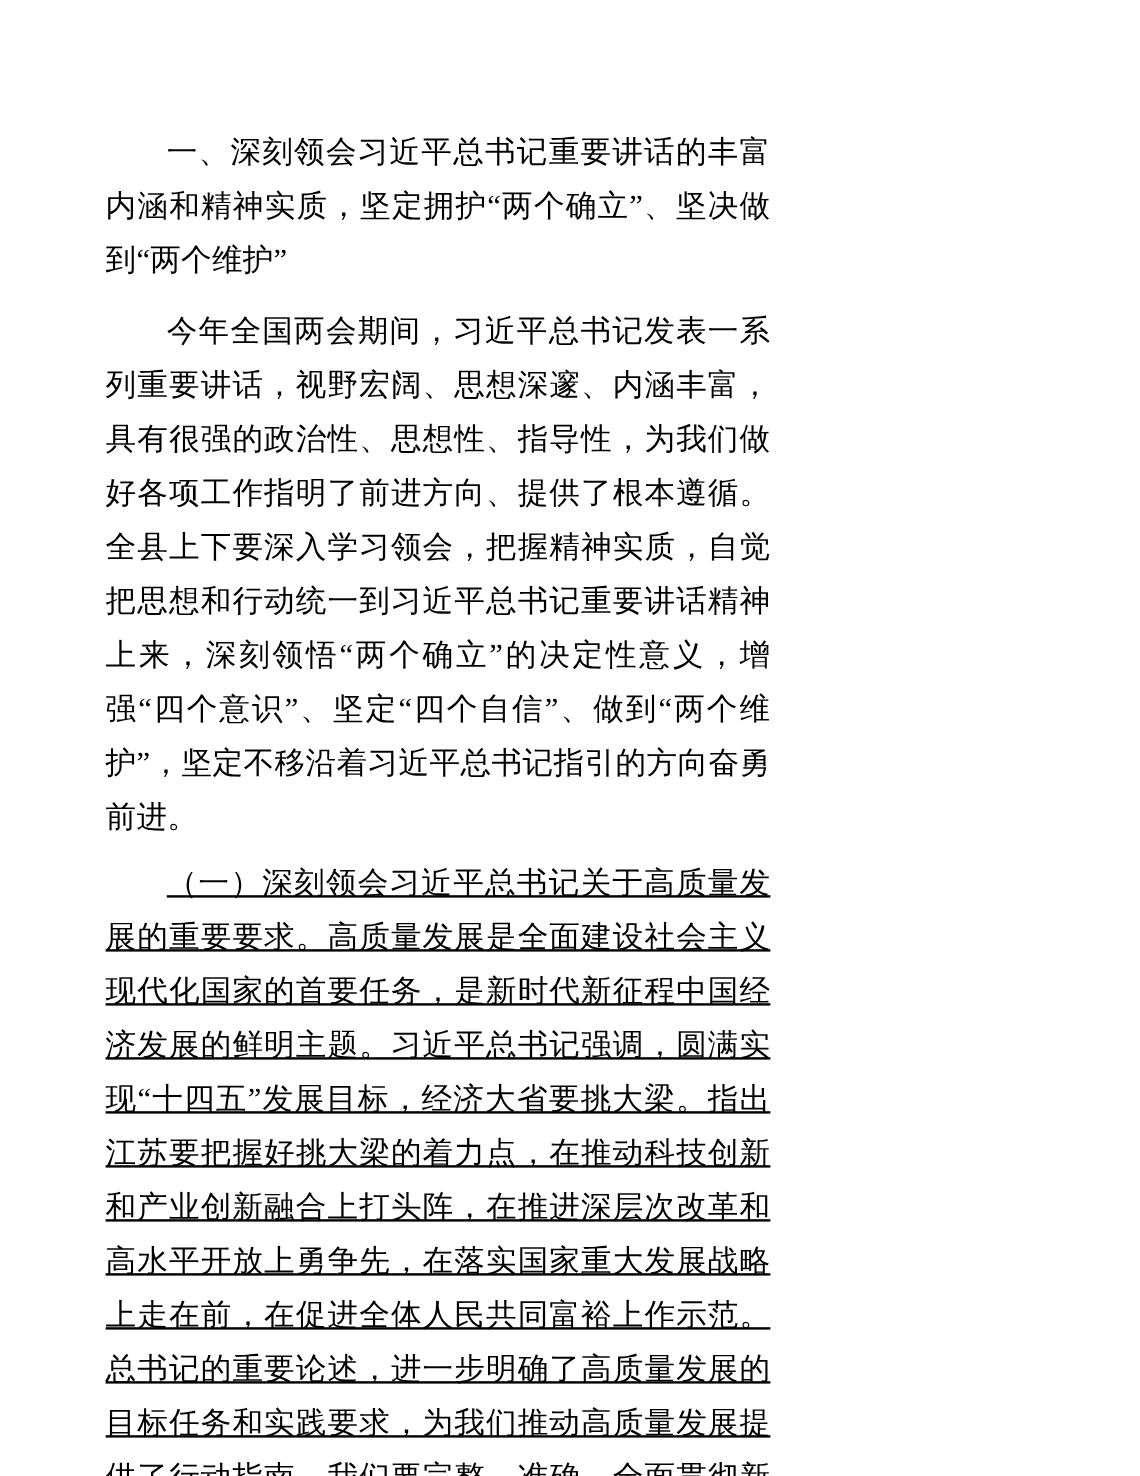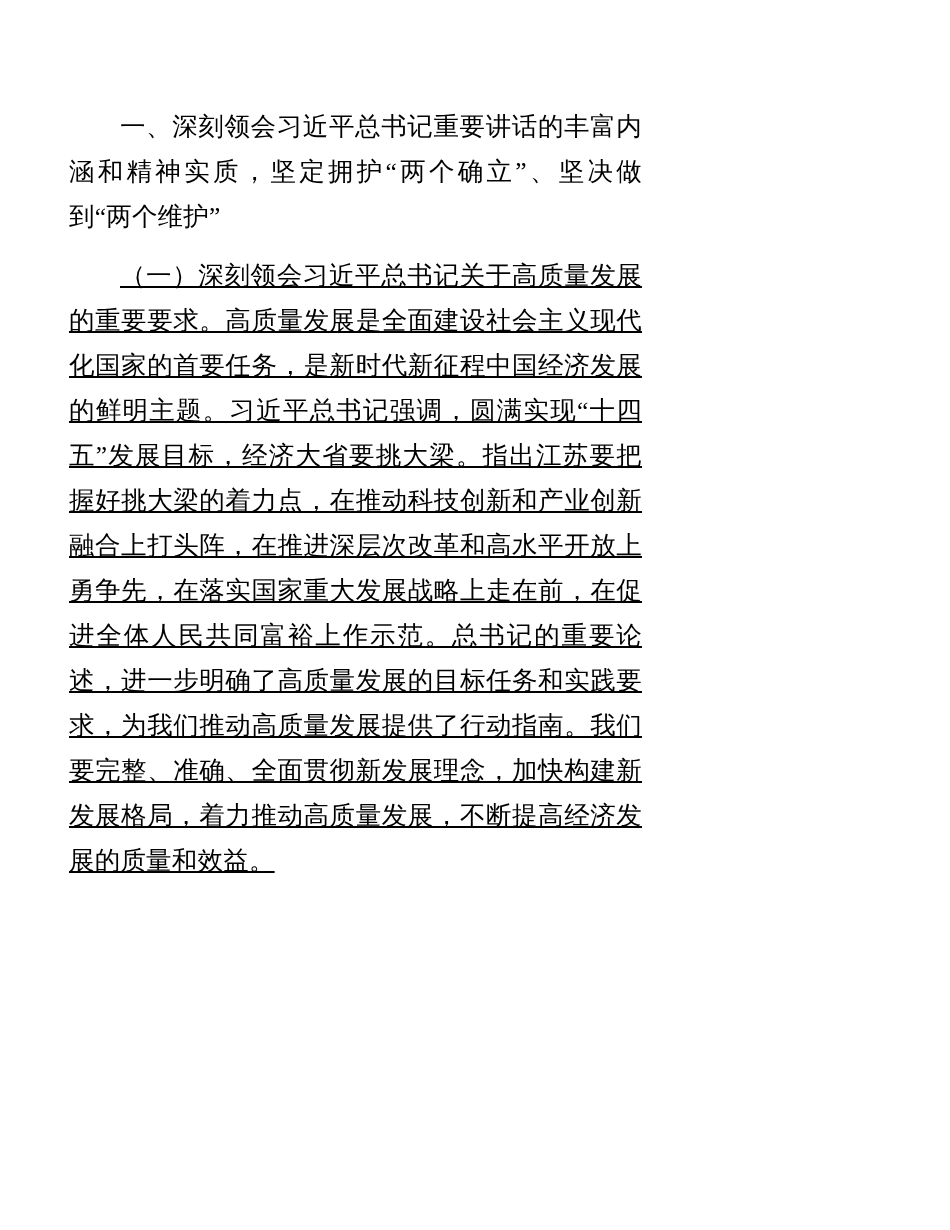--- a/index.html
+++ b/index.html
@@ -12,21 +12,21 @@
     height: 1230px;
     font-family: "Liberation Serif", "DejaVu Serif", serif;
     color: #000000;
     overflow: hidden;
   }
   .page {
     position: relative;
     width: 770px;
     height: 1230px;
     box-sizing: border-box;
-    padding: 104px 128px 60px 69px;
+    padding: 104px 128px 60px 88px;
     background: #ffffff;
   }
   .doc-body {
     font-size: 25.5px;
     line-height: 45px;
     text-align: justify;
     text-justify: inter-ideograph;
     letter-spacing: 0.2px;
   }
   p.para {
@@ -42,15 +42,16 @@
     margin-bottom: 0;
     text-decoration: underline;
   }
 </style>
 </head>
 <body>
 
 <div class="page">
   <div class="doc-body">
     <p class="heading">一、深刻领会习近平总书记重要讲话的丰富内涵和精神实质，坚定拥护“两个确立”、坚决做到“两个维护”</p>
+    <p class="para">今年全国两会期间，习近平总书记发表一系列重要讲话，视野宏阔、思想深邃、内涵丰富，具有很强的政治性、思想性、指导性，为我们做好各项工作指明了前进方向、提供了根本遵循。全县上下要深入学习领会，把握精神实质，自觉把思想和行动统一到习近平总书记重要讲话精神上来，深刻领悟“两个确立”的决定性意义，增强“四个意识”、坚定“四个自信”、做到“两个维护”，坚定不移沿着习近平总书记指引的方向奋勇前进。</p>
     <p class="para">（一）深刻领会习近平总书记关于高质量发展的重要要求。高质量发展是全面建设社会主义现代化国家的首要任务，是新时代新征程中国经济发展的鲜明主题。习近平总书记强调，圆满实现“十四五”发展目标，经济大省要挑大梁。指出江苏要把握好挑大梁的着力点，在推动科技创新和产业创新融合上打头阵，在推进深层次改革和高水平开放上勇争先，在落实国家重大发展战略上走在前，在促进全体人民共同富裕上作示范。总书记的重要论述，进一步明确了高质量发展的目标任务和实践要求，为我们推动高质量发展提供了行动指南。我们要完整、准确、全面贯彻新发展理念，加快构建新发展格局，着力推动高质量发展，不断提高经济发展的质量和效益。</p>
   </div>
 </div>
 
 </body></html>

